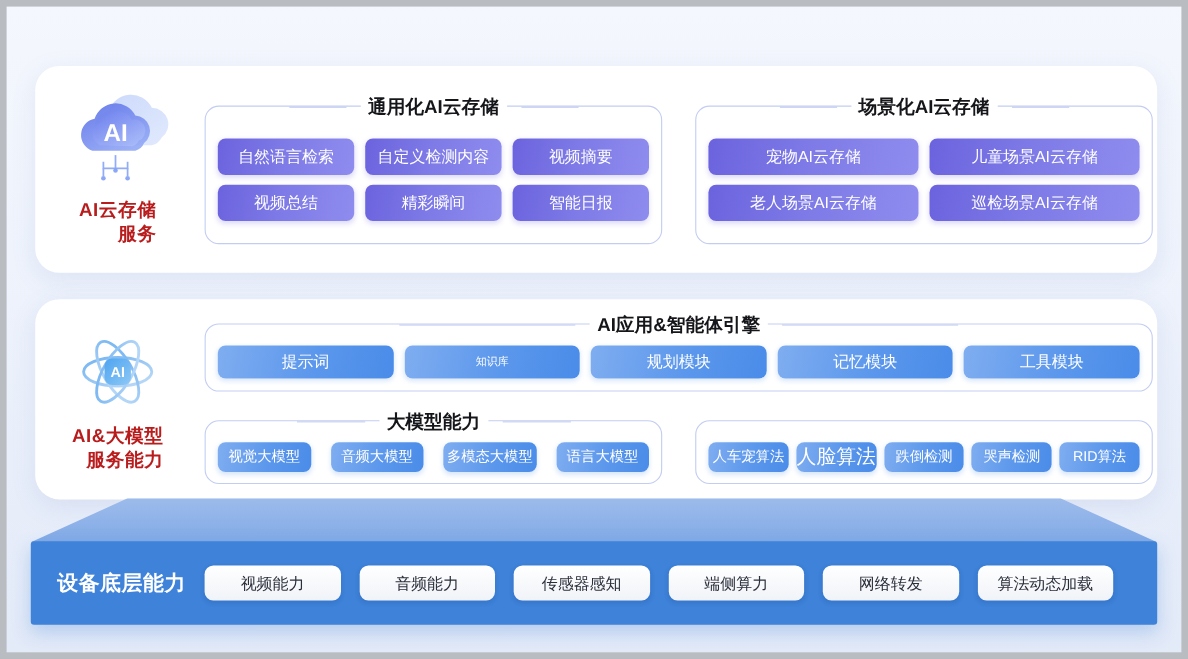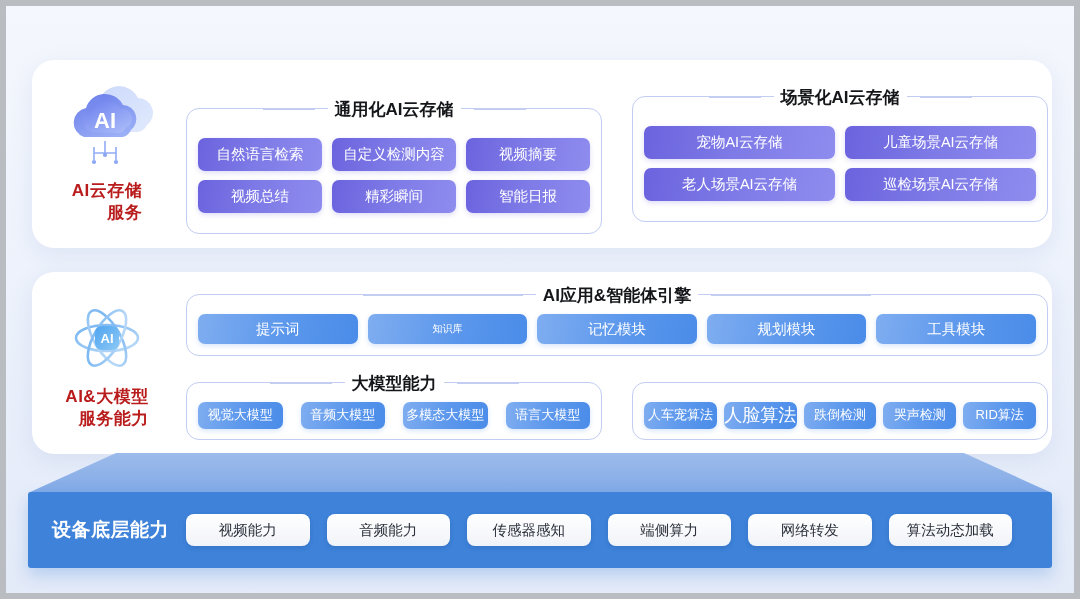--- a/index.html
+++ b/index.html
@@ -127,21 +127,21 @@
               <circle cx="45" cy="70" r="2.1"></circle>
           </g>
         </svg>
       </span>
       <div class="cap" style="font-size:17px;margin-top:9px;">
         <div>AI云存储</div>
         <div>服务</div>
       </div>
     </div>
 
-    <div class="group" style="left:154px;top:36px;width:416px;height:126px;margin-top:12px;">
+    <div class="group" style="left:154px;top:36px;width:416px;height:126px;">
       <div class="gtitle">
         <span class="ln"></span>
         <span class="tx" style="font-size:17px;">通用化AI云存储</span>
         <span class="ln"></span>
       </div>
       <div class="grows">
         <div class="grow">
           <div class="pill purple" style="height:33px;font-size:14.5px;">自然语言检索</div>
           <div class="pill purple" style="height:33px;font-size:14.5px;">自定义检测内容</div>
           <div class="pill purple" style="height:33px;font-size:14.5px;">视频摘要</div>
@@ -206,22 +206,22 @@
     <div class="group" style="left:154px;top:22px;width:862px;height:62px;">
       <div class="gtitle">
         <span class="ln" style="width:160px;"></span>
         <span class="tx" style="font-size:17px;">AI应用&amp;智能体引擎</span>
         <span class="ln" style="width:160px;"></span>
       </div>
       <div class="grows" style="top:16px;bottom:8px;">
         <div class="grow">
           <div class="pill blue" style="height:30px;font-size:14.5px;">提示词</div>
           <div class="pill blue" style="height:30px;font-size:10px;">知识库</div>
+          <div class="pill blue" style="height:30px;font-size:14.5px;">规划模块</div>
           <div class="pill blue" style="height:30px;font-size:14.5px;">记忆模块</div>
-          <div class="pill blue" style="height:30px;font-size:14.5px;">规划模块</div>
           <div class="pill blue" style="height:30px;font-size:14.5px;">工具模块</div>
         </div>
       </div>
     </div>
 
     <div class="group" style="left:154px;top:110px;width:416px;height:58px;">
       <div class="gtitle">
         <span class="ln" style="width:62px;"></span>
         <span class="tx" style="font-size:17px;">大模型能力</span>
         <span class="ln" style="width:62px;"></span>

